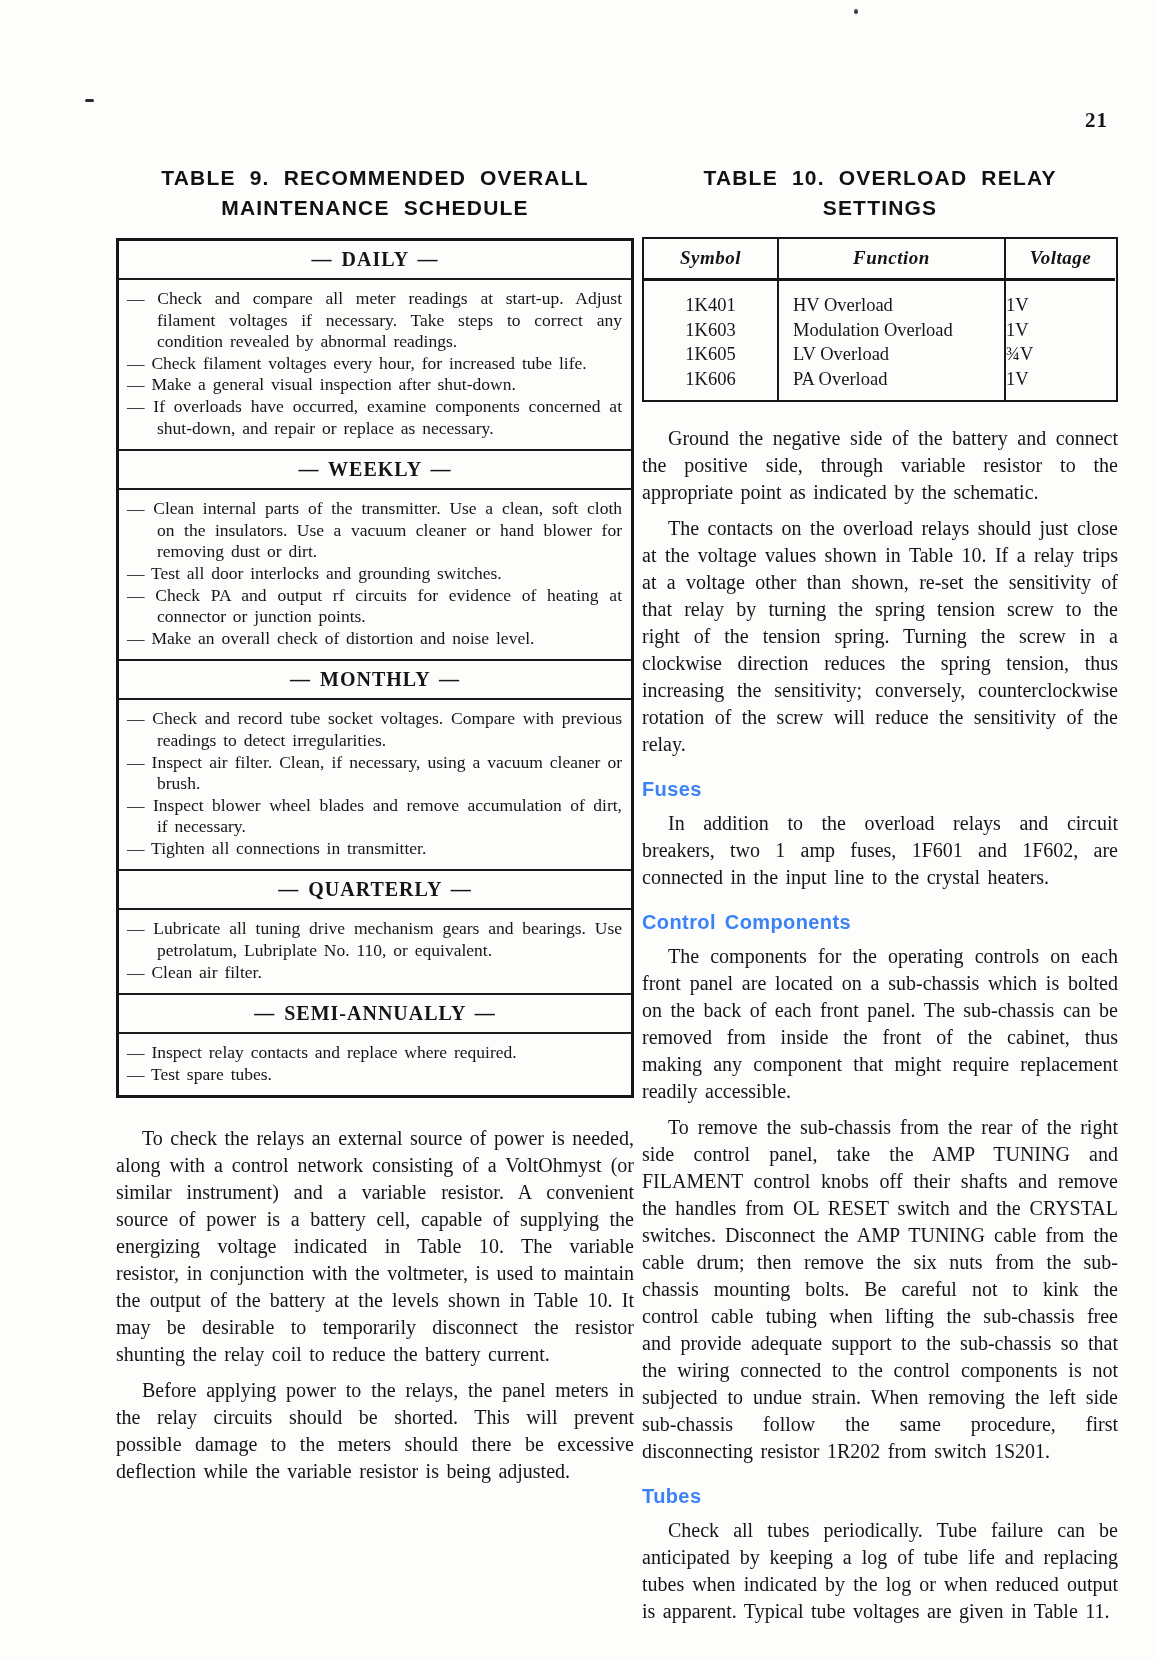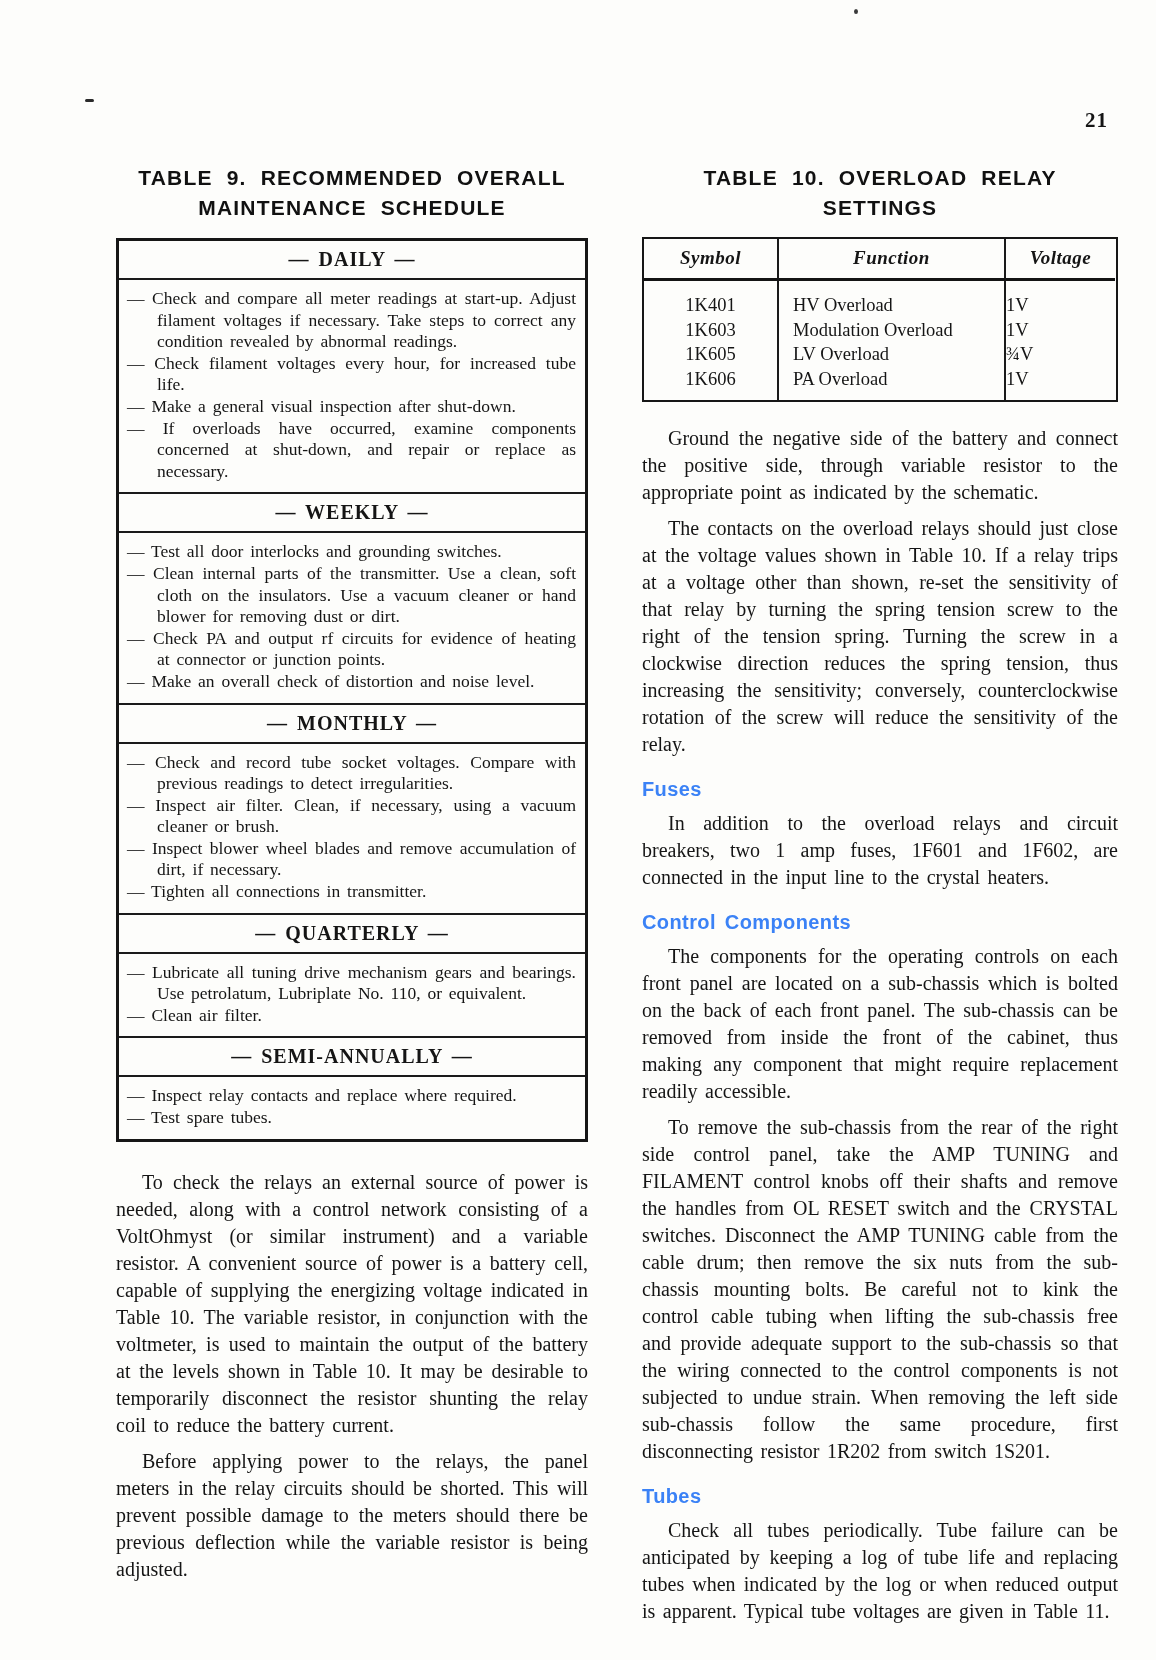--- a/index.html
+++ b/index.html
@@ -13,21 +13,21 @@
 
   .page-number{
     position:absolute;top:108px;left:1085px;
     font-size:21px;font-weight:bold;letter-spacing:1px;
   }
 
   
   .artifact-1{position:absolute;top:99px;left:85px;width:9px;height:3px;background:#2a2a2a;border-radius:2px;}
   .artifact-2{position:absolute;top:9px;left:854px;width:4px;height:5px;background:#3a3a3a;border-radius:50%;}
 
-  .col-left{position:absolute;left:116px;top:163px;width:472px;}
+  .col-left{position:absolute;left:116px;top:163px;width:518px;}
   .col-right{position:absolute;left:642px;top:163px;width:476px;}
 
   .tbl-title{
     font-family:"Liberation Sans", sans-serif;font-weight:bold;
     font-size:21px;line-height:30px;text-align:center;
     letter-spacing:1.2px;word-spacing:7px;color:#111;
   }
   .col-left .tbl-title{margin-bottom:15px;}
   .col-right .tbl-title{margin-bottom:14px;}
 
@@ -95,22 +95,22 @@
     <div class="t9-head">— DAILY —</div>
     <div class="t9-body">
       <div class="t9-item">— Check and compare all meter readings at start-up. Adjust filament voltages if necessary. Take steps to correct any condition revealed by abnormal readings.</div>
       <div class="t9-item">— Check filament voltages every hour, for increased tube life.</div>
       <div class="t9-item">— Make a general visual inspection after shut-down.</div>
       <div class="t9-item">— If overloads have occurred, examine components concerned at shut-down, and repair or replace as necessary.</div>
     </div>
 
     <div class="t9-head">— WEEKLY —</div>
     <div class="t9-body">
+      <div class="t9-item">— Clean internal parts of the transmitter. Use a clean, soft cloth on the insulators. Use a vacuum cleaner or hand blower for removing dust or dirt.</div>
       <div class="t9-item">— Test all door interlocks and grounding switches.</div>
-      <div class="t9-item">— Clean internal parts of the transmitter. Use a clean, soft cloth on the insulators. Use a vacuum cleaner or hand blower for removing dust or dirt.</div>
       <div class="t9-item">— Check PA and output rf circuits for evidence of heating at connector or junction points.</div>
       <div class="t9-item">— Make an overall check of distortion and noise level.</div>
     </div>
 
     <div class="t9-head">— MONTHLY —</div>
     <div class="t9-body">
       <div class="t9-item">— Check and record tube socket voltages. Compare with previous readings to detect irregularities.</div>
       <div class="t9-item">— Inspect air filter. Clean, if necessary, using a vacuum cleaner or brush.</div>
       <div class="t9-item">— Inspect blower wheel blades and remove accumulation of dirt, if necessary.</div>
       <div class="t9-item">— Tighten all connections in transmitter.</div>
@@ -123,21 +123,21 @@
     </div>
 
     <div class="t9-head">— SEMI-ANNUALLY —</div>
     <div class="t9-body last">
       <div class="t9-item">— Inspect relay contacts and replace where required.</div>
       <div class="t9-item">— Test spare tubes.</div>
     </div>
   </div>
 
   <p class="para flow-after-table">To check the relays an external source of power is needed, along with a control network consisting of a VoltOhmyst (or similar instrument) and a variable resistor. A convenient source of power is a battery cell, capable of supplying the energizing voltage indicated in Table 10. The variable resistor, in conjunction with the voltmeter, is used to maintain the output of the battery at the levels shown in Table 10. It may be desirable to temporarily disconnect the resistor shunting the relay coil to reduce the battery current.</p>
-  <p class="para">Before applying power to the relays, the panel meters in the relay circuits should be shorted. This will prevent possible damage to the meters should there be previous deflection while the variable resistor is being adjusted.</p>
+  <p class="para">Before applying power to the relays, the panel meters in the relay circuits should be shorted. This will prevent possible damage to the meters should there be excessive deflection while the variable resistor is being adjusted.</p>
 </div>
 
 <div class="col-right">
 
   <div class="tbl-title">TABLE 10. OVERLOAD RELAY SETTINGS</div>
 
   <div class="t10">
     <div class="t10-head c1">Symbol</div>
     <div class="t10-head c2">Function</div>
     <div class="t10-head c3">Voltage</div>

